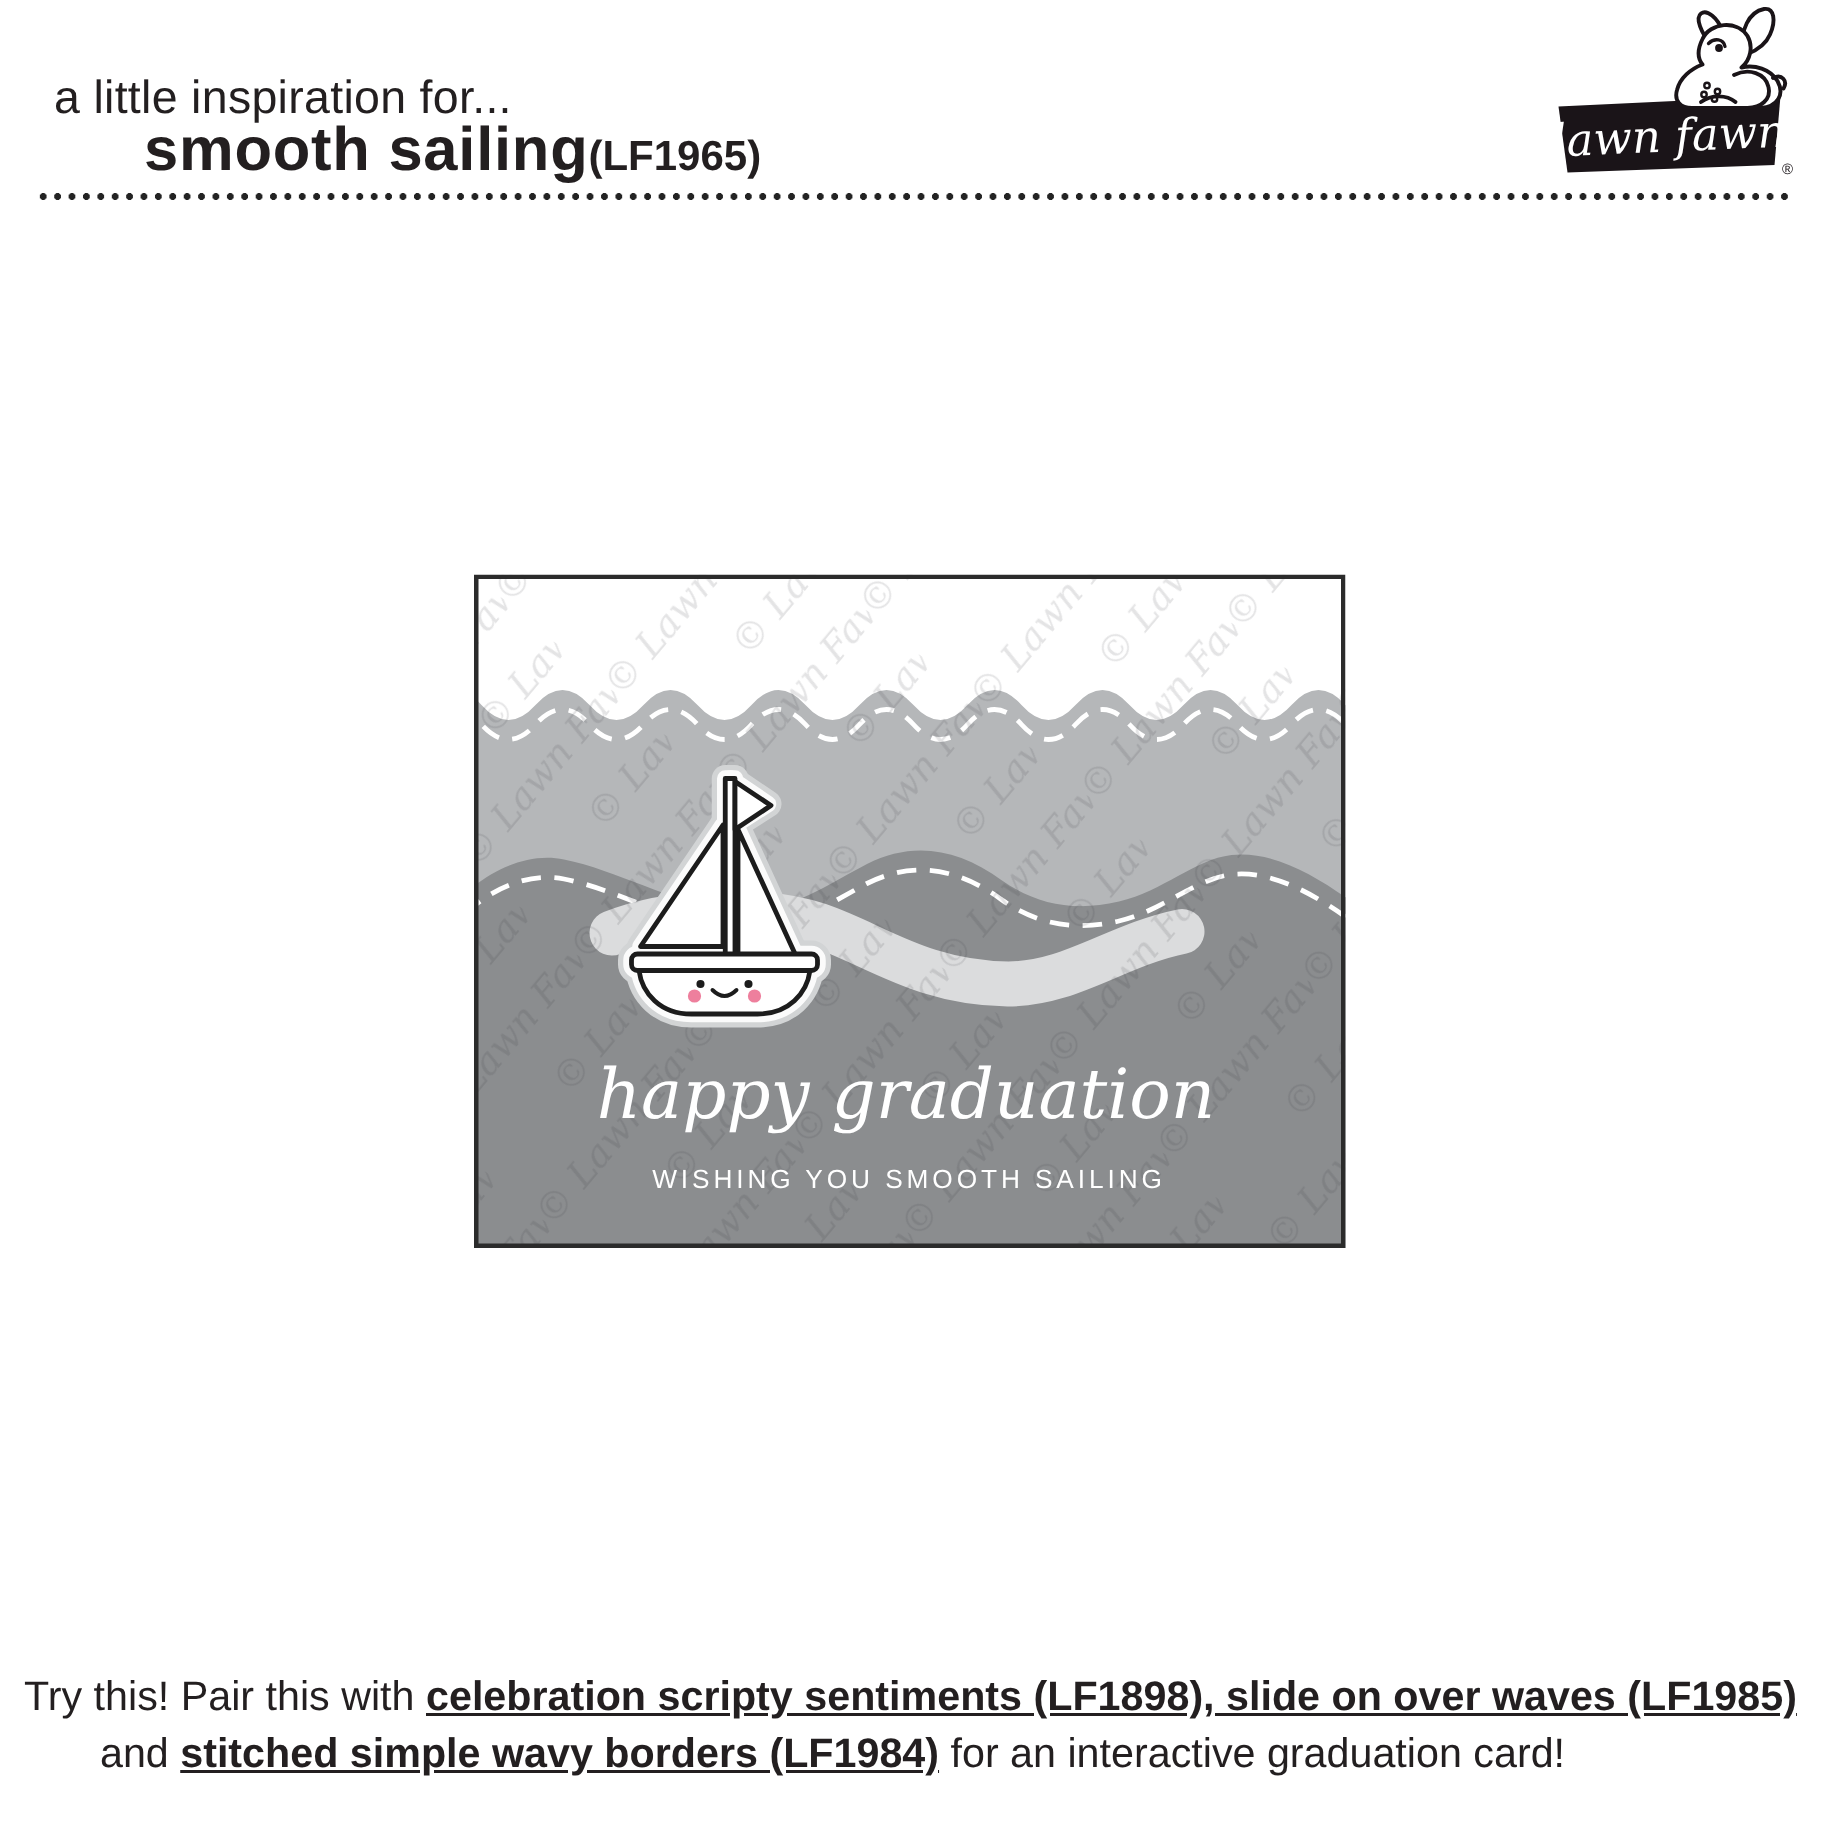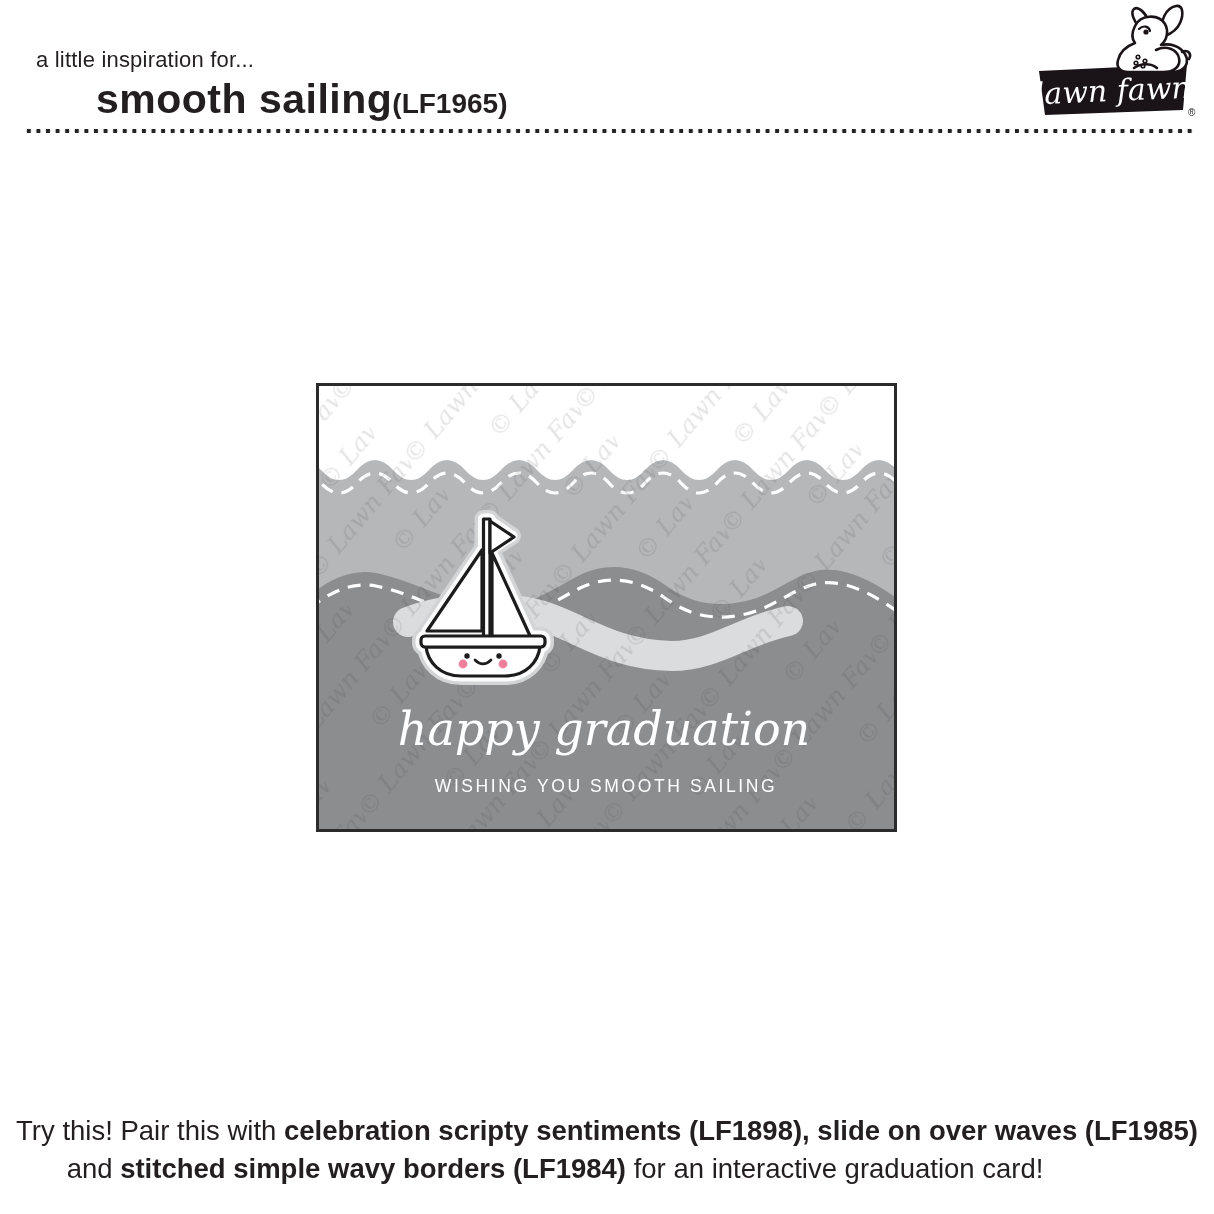--- a/index.html
+++ b/index.html
@@ -1,39 +1,39 @@
 <!DOCTYPE html>
 <html><head>
 <meta charset="utf-8">
 <style>
   html,body{margin:0;padding:0;background:#ffffff;}
   #page{position:relative;width:1214px;height:1214px;background:#ffffff;overflow:hidden;
         font-family:"Liberation Sans",sans-serif;color:#231f20;}
 
   
-  .eyebrow{position:absolute;left:36px;top:47px;font-size:22px;letter-spacing:.2px;}
+  .eyebrow{position:absolute;left:36px;top:47px;font-size:31px;letter-spacing:.2px;}
   .titleRow{position:absolute;left:96px;top:76px;white-space:nowrap;}
   .title{font-size:41px;font-weight:700;letter-spacing:.5px;}
   .sku{font-size:28px;font-weight:700;margin-left:0;}
 
   
   .dotted{position:absolute;left:24px;top:128px;width:1170px;height:6px;
     background-image:radial-gradient(circle,#232323 2.1px,rgba(0,0,0,0) 2.5px);
     background-size:9.6px 6px;background-repeat:repeat-x;}
 
   
   .logo{position:absolute;left:1022px;top:2px;}
 
   
   .card{position:absolute;left:316px;top:383px;}
 
   
   .footer{position:absolute;left:0;top:1112px;width:1214px;text-align:center;
           font-size:27.5px;line-height:38px;}
-  .footer b{font-weight:700;}
+  .footer b{font-weight:700;text-decoration:underline;}
   .footer .line2{padding-right:104px;}
 </style>
 </head>
 <body>
 
 <div id="page">
 
   <div class="eyebrow">a little inspiration for...</div>
   <div class="titleRow">
     <span class="title">smooth sailing</span><span class="sku">(LF1965)</span>

